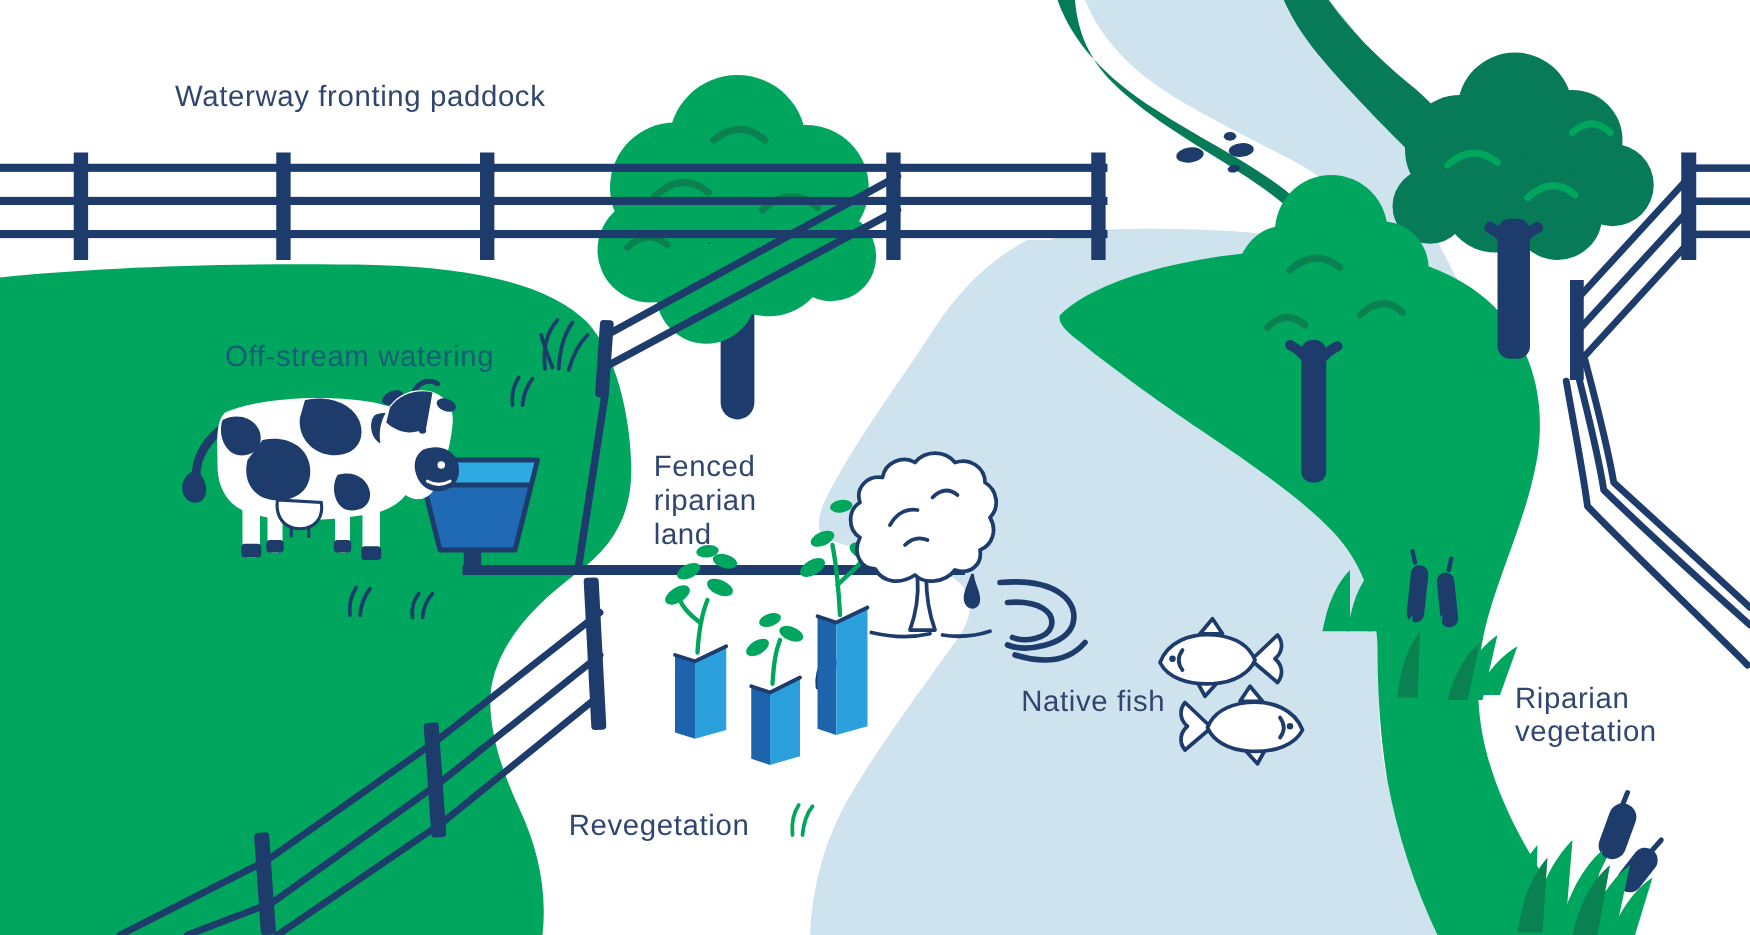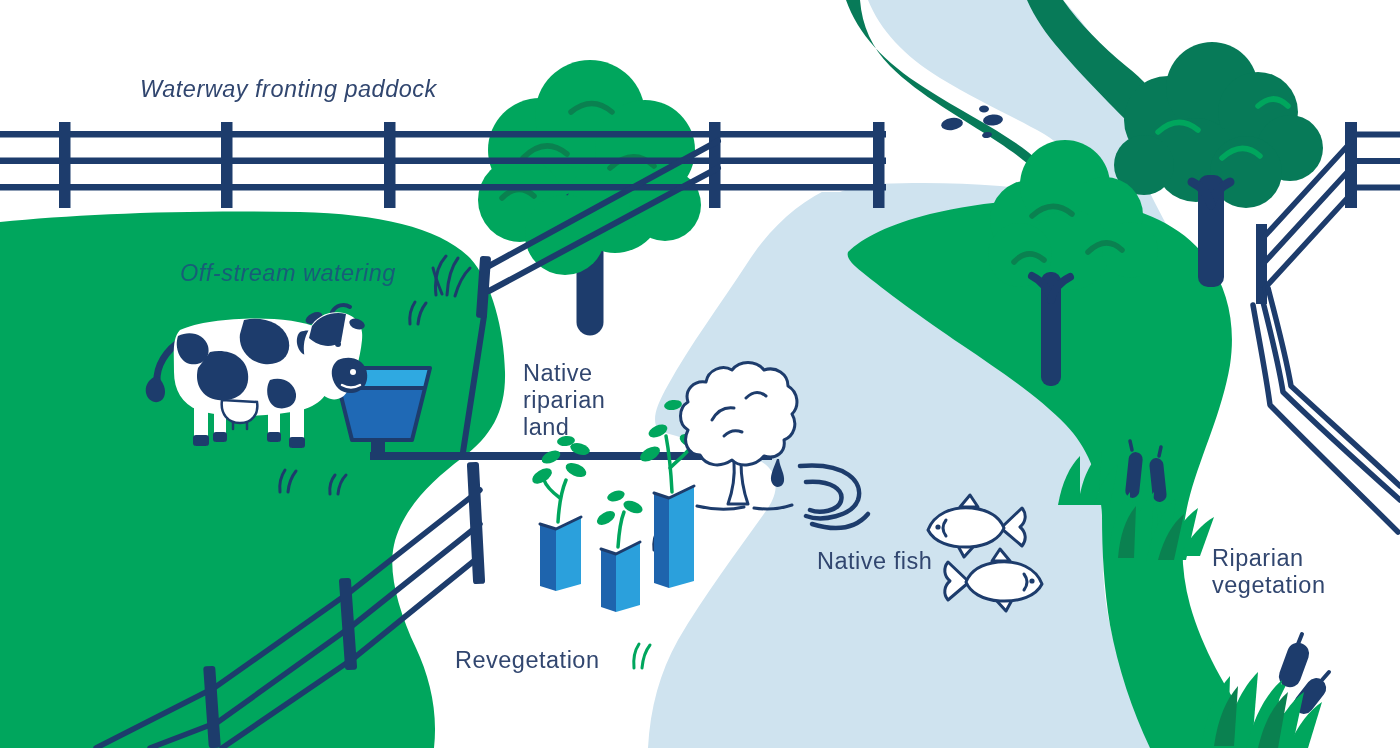--- a/index.html
+++ b/index.html
@@ -410,24 +410,24 @@
       <path d="M1268,748 C1278,720 1290,702 1304,692 L1292,748 Z"></path>
       <path d="M1288,748 C1298,724 1310,710 1322,702 L1308,748 Z"></path>
     </g>
     <g fill="#0a8150">
       <path d="M1214,746 C1218,718 1226,700 1238,686 L1234,746 Z"></path>
       <path d="M1258,748 C1264,722 1274,704 1288,692 L1278,748 Z"></path>
     </g>
   </g>
 </svg>
 
-  <div class="lbl" style="left:140px;top:76px;font-style:italic;">Waterway fronting paddock</div>
-  <div class="lbl teal" style="left:180px;top:260px;font-style:italic;">Off-stream watering</div>
+  <div class="lbl" style="left:140px;top:64px;">Waterway fronting paddock</div>
+  <div class="lbl teal" style="left:180px;top:272px;">Off-stream watering</div>
   <div class="lbl" style="left:523px;top:360px;">
-    <div>Native</div>
+    <div>Fenced</div>
     <div>riparian</div>
     <div>land</div>
   </div>
   <div class="lbl" style="left:455px;top:647px;">Revegetation</div>
   <div class="lbl" style="left:817px;top:548px;text-align:right;">Native fish</div>
   <div class="lbl" style="left:1212px;top:545px;">
     <div>Riparian</div>
     <div>vegetation</div>
   </div>
 </div>

